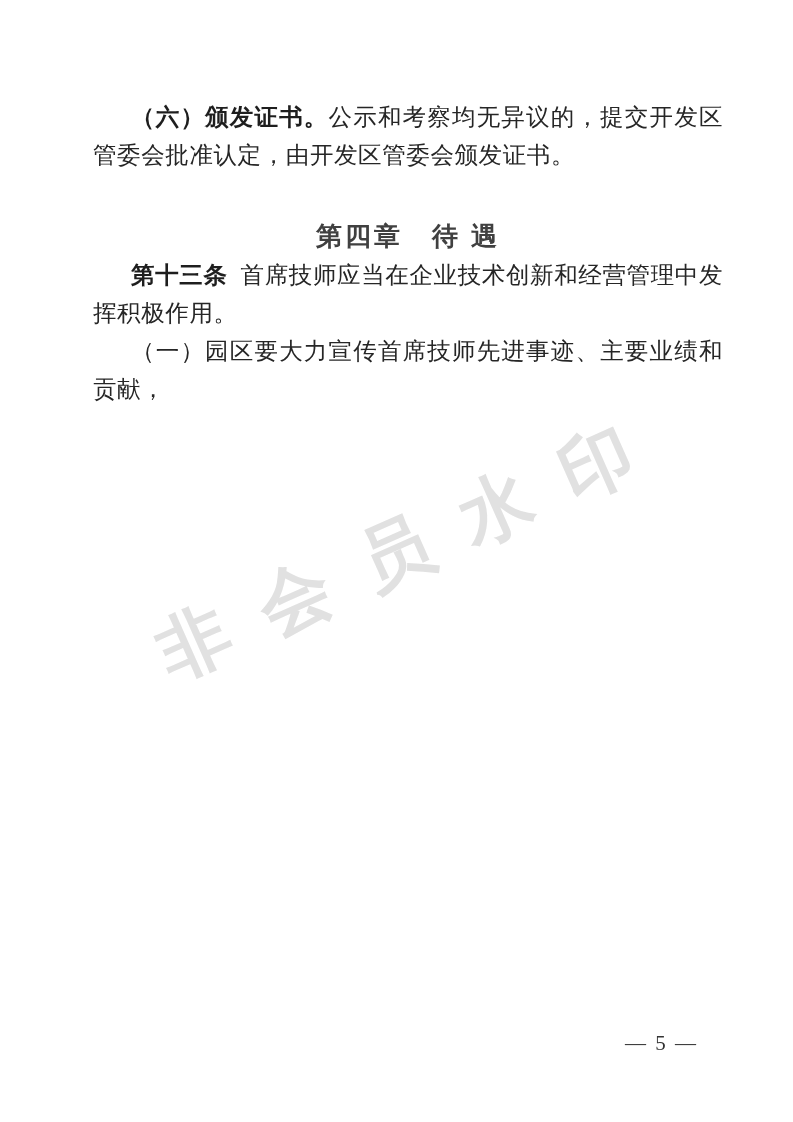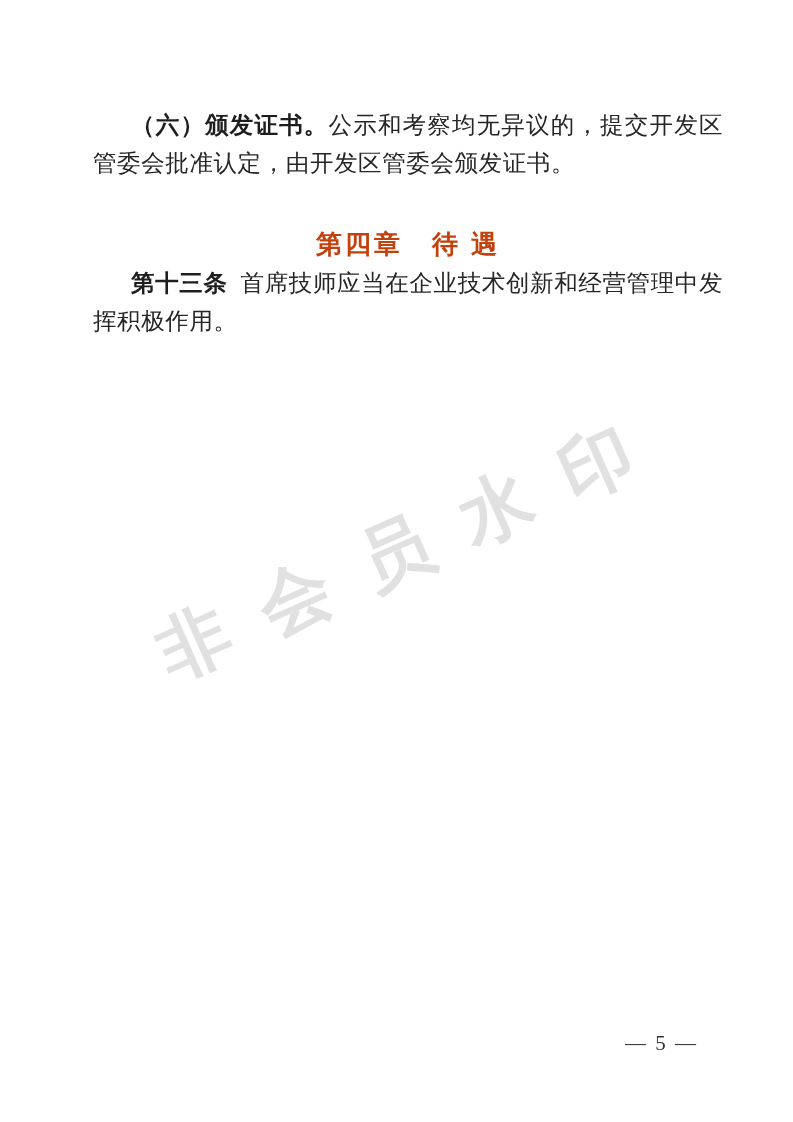--- a/index.html
+++ b/index.html
@@ -26,21 +26,21 @@
     font-weight: bold;
     font-size: 72px;
     letter-spacing: 38px;
     color: #d7d7d7;
     opacity: 0.75;
     pointer-events: none;
     z-index: 1;
   }
   .content {
     position: absolute;
-    left: 93px; top: 106px;
+    left: 93px; top: 98px;
     width: 630px;
     z-index: 2;
   }
   .para {
     margin: 0;
     font-size: 23.5px;
     line-height: 38px;
     letter-spacing: 0.6px;
     text-align: justify;
     text-indent: 38px;
@@ -48,21 +48,21 @@
   }
   .para b.lead { font-weight: bold; color: #1e1e1e; }
   .para b.lead.gap { margin-right: 13px; }
   .chapter-heading {
     margin: 42px 0 0 0;
     line-height: 40px;
     font-size: 26px;
     font-weight: bold;
     letter-spacing: 3px;
     text-align: center;
-    color: #c2410c;
+    color: #404040;
     font-family: "Liberation Sans", "DejaVu Sans", sans-serif;
   }
   .page-number {
     position: absolute;
     top: 1031px;
     right: 95px;
     font-size: 21px;
     letter-spacing: 2px;
     color: #333333;
     z-index: 2;
@@ -72,16 +72,17 @@
 </head>
 <body>
 
 <div class="page">
   <div class="watermark">非会员水印</div>
 
   <div class="content">
       <p class="para"><b class="lead">（六）颁发证书。</b><span>公示和考察均无异议的，提交开发区管委会批准认定，由开发区管委会颁发证书。</span></p>
       <div class="chapter-heading">第四章　待 遇</div>
       <p class="para"><b class="lead gap">第十三条</b><span>首席技师应当在企业技术创新和经营管理中发挥积极作用。</span></p>
+      <p class="para"><span>（一）园区要大力宣传首席技师先进事迹、主要业绩和贡献，</span></p>
     </div>
 
   <div class="page-number">— 5 —</div>
 </div>
 
 </body></html>

